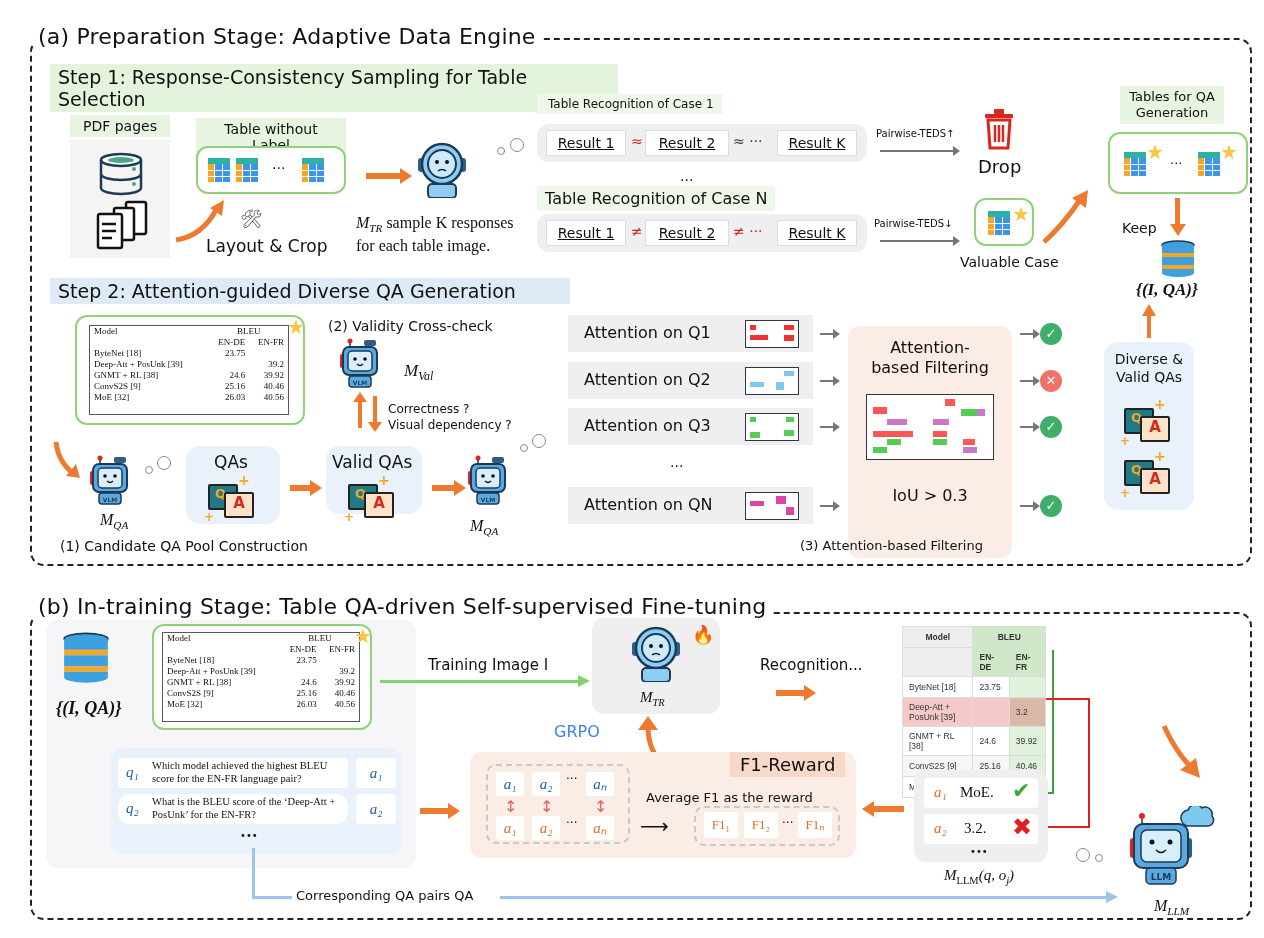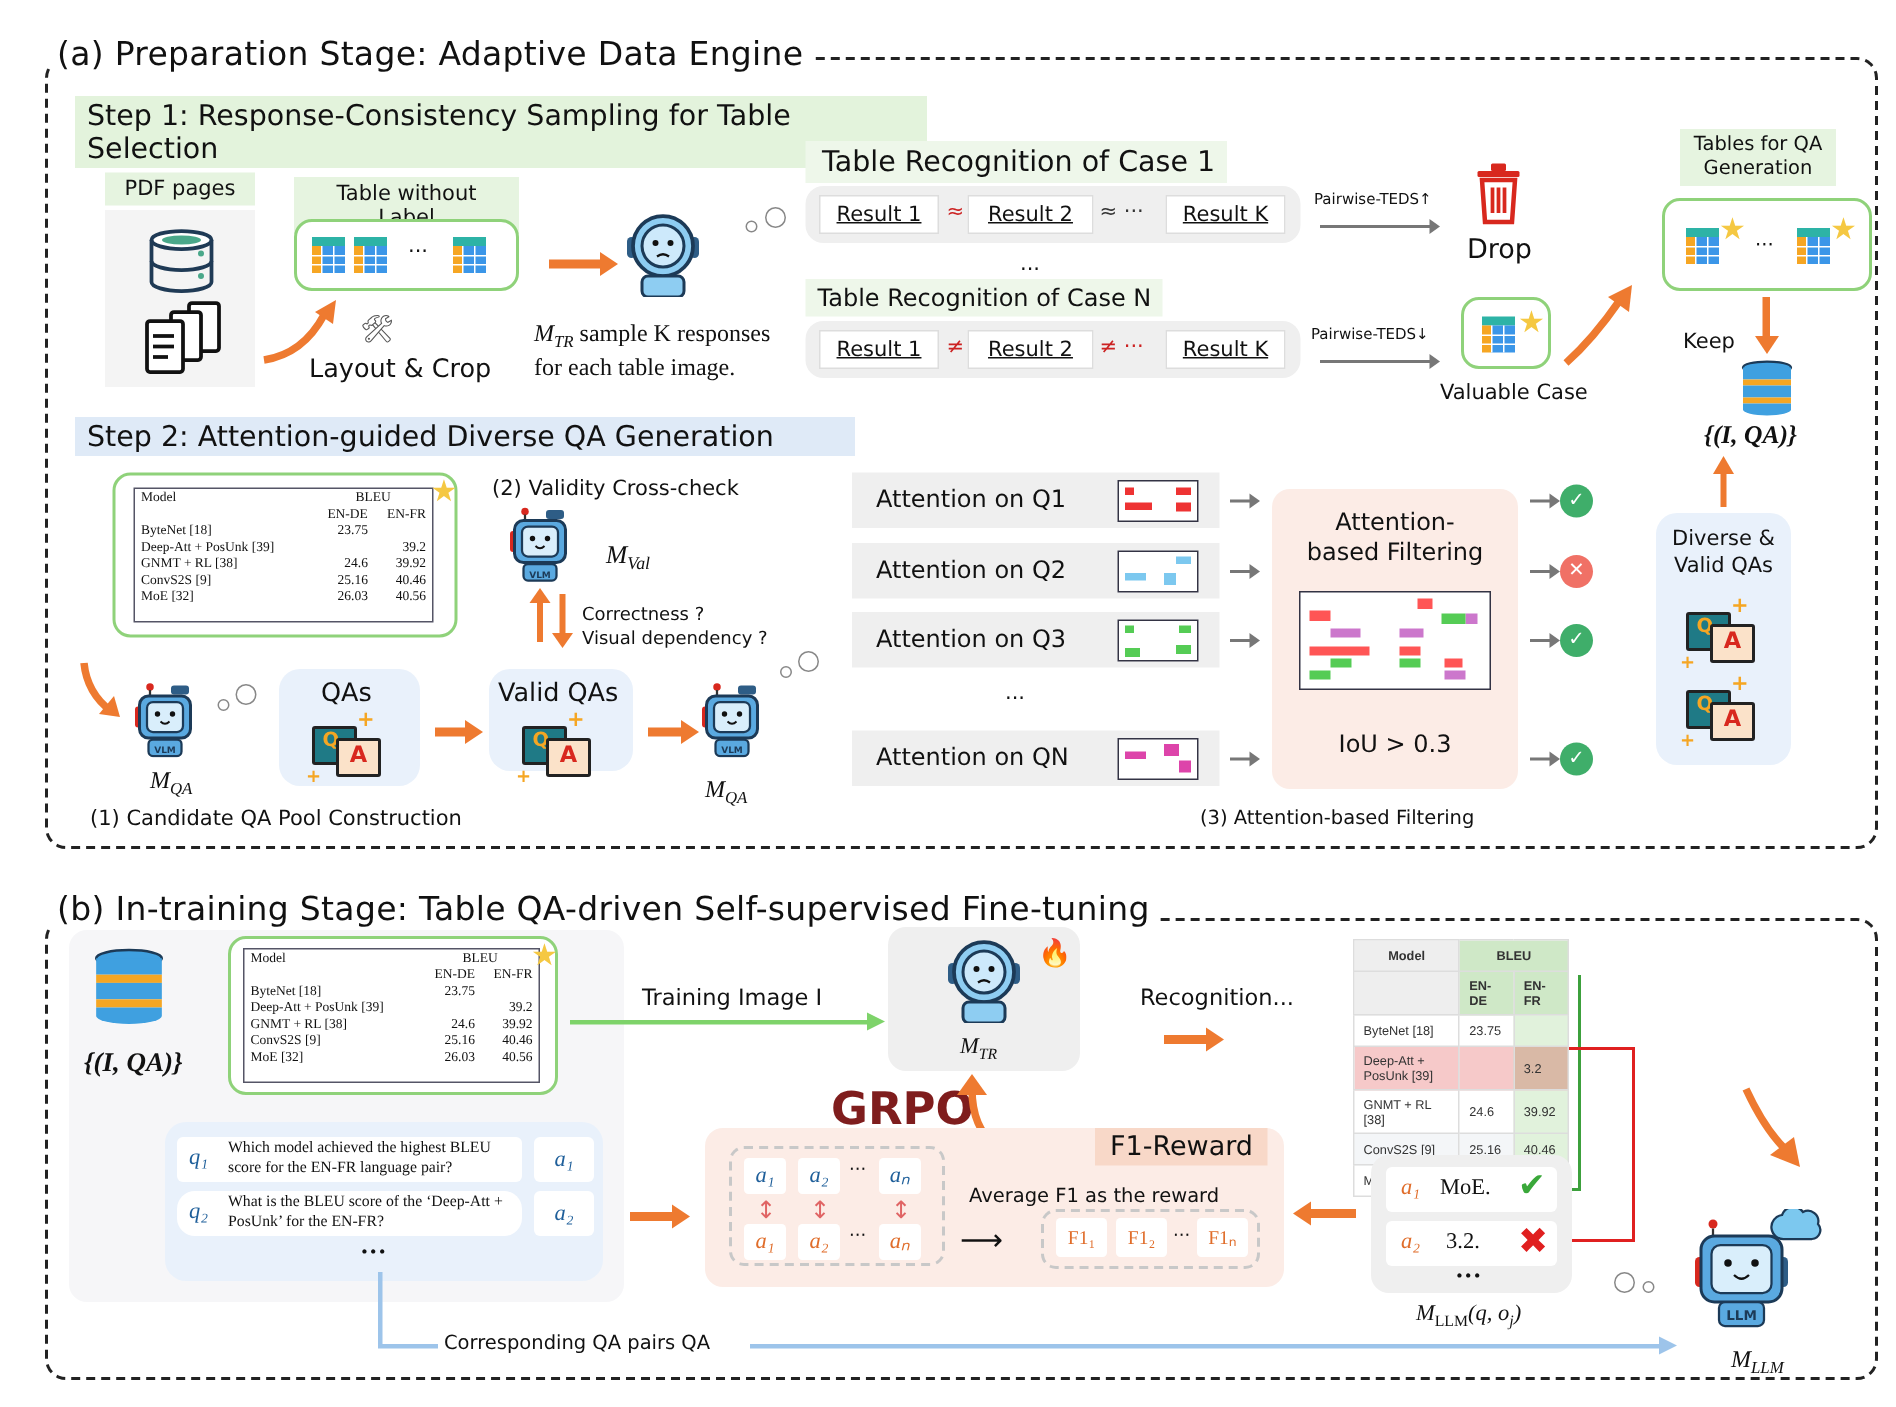--- a/index.html
+++ b/index.html
@@ -127,21 +127,21 @@
   <rect x="14" y="44" width="28" height="14" rx="4" fill="#8ecdf2" stroke="#1c3a57" stroke-width="2"></rect>
 </svg>
 <div class="abs" style="left:497px;top:147px;width:8px;height:8px;border:1px solid #888;border-radius:50%;"></div>
 <div class="abs" style="left:510px;top:138px;width:14px;height:14px;border:1px solid #888;border-radius:50%;"></div>
 <div class="abs serif" style="left:356px;top:214px;font-size:16px;line-height:18px;">
   <span class="math"><span>M</span><sub>TR</sub></span>
   <span>sample K responses</span><br>
   <span>for each table image.</span>
 </div>
 
-<div class="label-tag" style="left:537px;top:94px;font-size:19px;background:#eef7ea;padding-left:11px;">Table Recognition of Case 1</div>
+<div class="label-tag" style="left:537px;top:94px;font-size:12px;background:#eef7ea;padding-left:11px;">Table Recognition of Case 1</div>
 <div class="greybox" style="left:537px;top:124px;width:330px;height:38px;">
   <div class="resultbox" style="left:9px;top:6px;width:80px;">Result 1</div>
   <div class="rel" style="left:94px;top:9px;">≈</div>
   <div class="resultbox" style="left:108px;top:6px;width:84px;">Result 2</div>
   <div class="rel" style="left:196px;top:9px;color:#333;">≈ ···</div>
   <div class="resultbox" style="left:240px;top:6px;width:80px;">Result K</div>
 </div>
 <div class="abs" style="left:680px;top:168px;font-size:14px;">...</div>
 
 <div class="label-tag" style="left:537px;top:186px;font-size:16px;background:#eef7ea;">Table Recognition of Case N</div>
@@ -365,21 +365,21 @@
   <div class="attn-thumb" style="background:linear-gradient(#5c5,#5c5) 4px 3px/6px 5px no-repeat, linear-gradient(#5c5,#5c5) 40px 3px/8px 5px no-repeat, linear-gradient(#5c5,#5c5) 4px 18px/10px 6px no-repeat, linear-gradient(#5c5,#5c5) 38px 16px/10px 6px no-repeat, #fff;"></div>
 </div>
 <div class="arrow-grey" style="left:820px;top:426px;width:14px;"></div>
 <div class="abs" style="left:670px;top:454px;font-size:14px;">...</div>
 <div class="attn-row" style="left:568px;top:487px;">
   <div class="lbl">Attention on QN</div>
   <div class="attn-thumb" style="background:linear-gradient(#d4a,#d4a) 4px 8px/14px 5px no-repeat, linear-gradient(#d4a,#d4a) 30px 3px/10px 8px no-repeat, linear-gradient(#d4a,#d4a) 40px 14px/8px 8px no-repeat, #fff;"></div>
 </div>
 <div class="arrow-grey" style="left:820px;top:505px;width:14px;"></div>
 
-<div class="pink-box" style="left:848px;top:326px;width:164px;height:200px;">
+<div class="pink-box" style="left:848px;top:326px;width:164px;height:232px;">
   <div class="abs" style="left:0;top:12px;width:164px;text-align:center;font-size:16px;line-height:20px;padding:0 20px;">Attention-based Filtering</div>
   <div class="abs" style="left:18px;top:68px;width:128px;height:66px;border:1.5px solid #334;background:
     linear-gradient(#f55,#f55) 6px 12px/14px 7px no-repeat,
     linear-gradient(#c7c,#c7c) 20px 24px/20px 6px no-repeat,
     linear-gradient(#f55,#f55) 6px 36px/40px 6px no-repeat,
     linear-gradient(#5c5,#5c5) 20px 44px/14px 6px no-repeat,
     linear-gradient(#5c5,#5c5) 6px 52px/14px 6px no-repeat,
     linear-gradient(#f55,#f55) 78px 4px/10px 7px no-repeat,
     linear-gradient(#5c5,#5c5) 94px 14px/16px 7px no-repeat,
     linear-gradient(#c7c,#c7c) 110px 14px/8px 7px no-repeat,
@@ -525,21 +525,21 @@
   </svg>
   <div class="abs" style="left:100px;top:6px;font-size:18px;color:#f05a28;">🔥</div>
   <div class="abs" style="left:48px;top:70px;font-size:15px;">
     <span class="math"><span>M</span><sub>TR</sub></span>
   </div>
 </div>
 
 <div class="abs" style="left:760px;top:656px;font-size:15px;">Recognition...</div>
 <div class="arrow-orange" style="left:776px;top:690px;width:30px;"></div>
 
-<div class="abs" style="left:554px;top:722px;font-size:30px;color:#7f1d1d;font-weight:bold;">GRPO</div>
+<div class="abs" style="left:554px;top:722px;font-size:16px;color:#3b82f6;font-weight:normal;">GRPO</div>
 <svg class="abs" style="left:634px;top:716px;" width="40" height="50" viewBox="0 0 40 50">
   <path d="M30 48 Q14 36 14 10" fill="none" stroke="#ee7a30" stroke-width="5"></path>
   <polygon points="4,14 14,0 24,14" fill="#ee7a30"></polygon>
 </svg>
 
 <div class="pink-box" style="left:470px;top:752px;width:386px;height:106px;"></div>
 <div class="abs" style="left:730px;top:752px;font-size:18px;background:#f8d8c8;padding:2px 10px;">F1-Reward</div>
 <div class="dash-inner" style="left:486px;top:764px;width:144px;height:80px;"></div>
 <div class="cell blue-t" style="left:496px;top:772px;width:28px;height:24px;line-height:24px;">a₁</div>
 <div class="cell blue-t" style="left:532px;top:772px;width:28px;height:24px;line-height:24px;">a₂</div>

